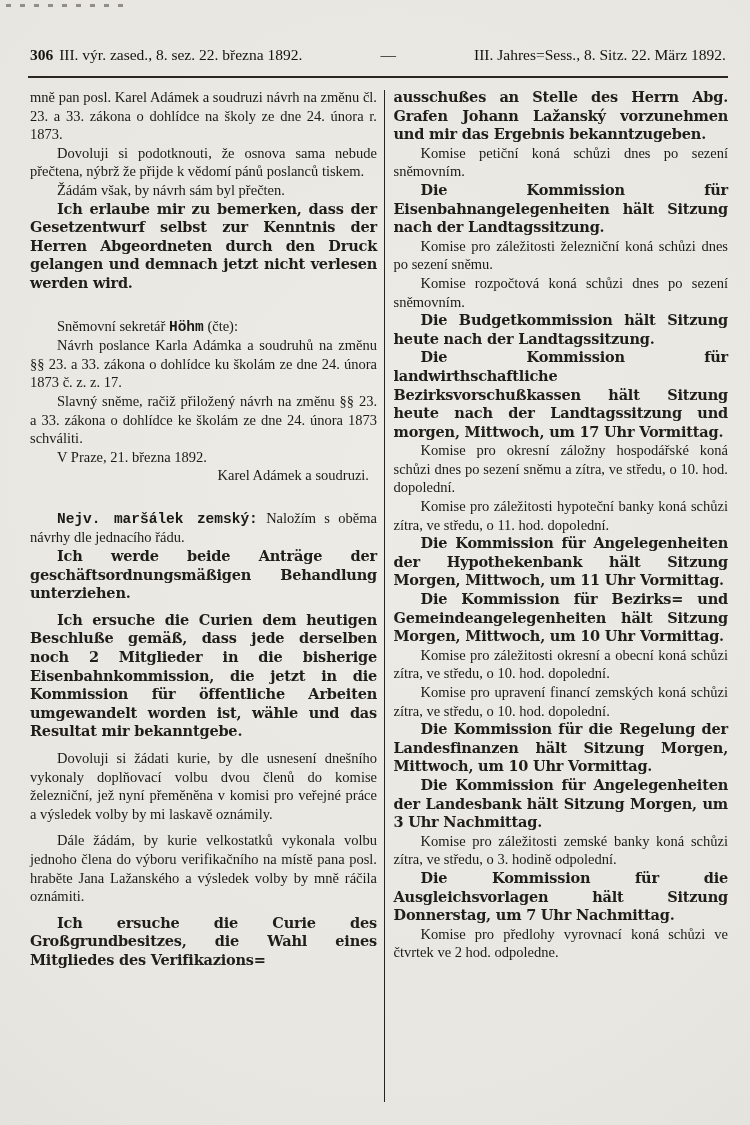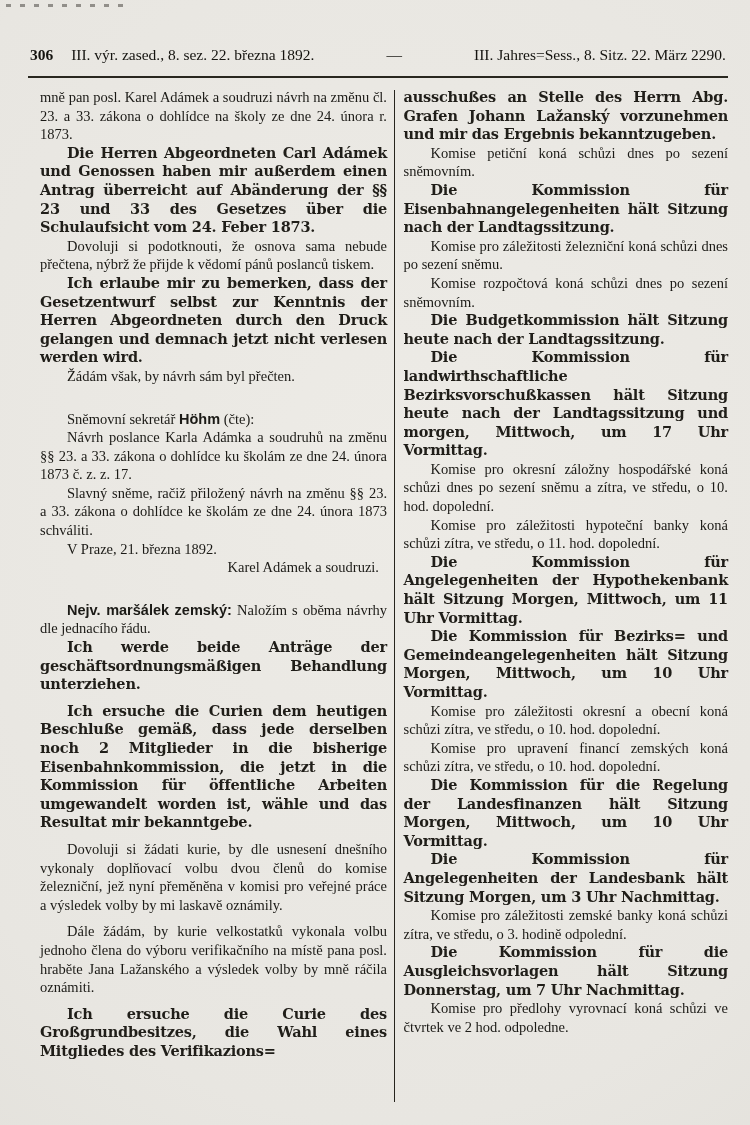--- a/index.html
+++ b/index.html
@@ -16,28 +16,28 @@
   .scan-specks{
     position:absolute;top:4px;left:6px;width:120px;height:3px;
     background:repeating-linear-gradient(90deg,#4a4742 0 5px,transparent 5px 14px);
     opacity:.55;
   }
   .header{
     position:absolute;top:46px;left:30px;right:24px;
     display:flex;align-items:baseline;justify-content:space-between;
     font-size:15.5px;white-space:nowrap;color:#14130f;
   }
-  .pgnum{font-weight:bold;margin-right:14px;}
+  .pgnum{font-weight:bold;margin-right:2px;}
   .hdash{padding:0 6px;}
   .header-rule{
     position:absolute;top:76px;left:28px;right:22px;height:2px;
     background:#29271f;
   }
   .columns{
-    position:absolute;top:88px;left:40px;right:22px;
+    position:absolute;top:88px;left:30px;right:22px;
     display:flex;align-items:stretch;
   }
   .col{flex:0 0 auto;}
   .col-left{width:347px;}
   .col-right{flex:1 1 auto;}
   .col-divider{
     width:2px;background:#26241d;margin:2px 9px 0 7px;
     min-height:1012px;
   }
   .para{
@@ -45,46 +45,45 @@
     color:#1b1a16;
   }
   .antiqua{font-family:"Liberation Serif",serif;}
   .fraktur{font-family:"DejaVu Serif",serif;font-weight:bold;letter-spacing:-0.2px;color:#201e19;}
   .indent{text-indent:27px;}
   .gap-sm{margin-top:8px;}
   .gap-md{}
   .gap-lg{margin-top:24px;}
   .align-right{text-align:right;text-indent:0;padding-right:8px;}
   .noj{text-align:left;}
-  .lead-bold{font-family:Liberation Sans, sans-serif;font-weight:bold;letter-spacing:0;}
+  .lead-bold{font-family:Liberation Mono, monospace;font-weight:bold;letter-spacing:0;}
 </style>
 </head>
 <body>
 
 <div class="page">
   <div class="scan-specks"></div>
 
   <div class="header">
     <span>
       <span class="pgnum">306</span>
       <span>III. výr. zased., 8. sez. 22. března 1892.</span>
     </span>
     <span class="hdash">—</span>
-    <span>III. Jahres=Sess., 8. Sitz. 22. März 2290.</span>
+    <span>III. Jahres=Sess., 8. Sitz. 22. März 1892.</span>
   </div>
 
   <div class="header-rule"></div>
 
   <div class="columns">
     <div class="col col-left" id="col-left">
         <p class="para antiqua"><span>mně pan posl. Karel Adámek a soudruzi návrh na změnu čl. 23. a 33. zákona o dohlídce na školy ze dne 24. února r. 1873.</span></p>
-        <p class="para fraktur indent"><span>Die Herren Abgeordneten Carl Adámek und Genossen haben mir außerdem einen Antrag überreicht auf Abänderung der §§ 23 und 33 des Gesetzes über die Schulaufsicht vom 24. Feber 1873.</span></p>
         <p class="para antiqua indent"><span>Dovoluji si podotknouti, že osnova sama nebude přečtena, nýbrž že přijde k vědomí pánů poslanců tiskem.</span></p>
+        <p class="para antiqua indent"><span>Žádám však, by návrh sám byl přečten.</span></p>
         <p class="para fraktur indent"><span>Ich erlaube mir zu bemerken, dass der Gesetzentwurf selbst zur Kenntnis der Herren Abgeordneten durch den Druck gelangen und demnach jetzt nicht verlesen werden wird.</span></p>
-        <p class="para antiqua indent"><span>Žádám však, by návrh sám byl přečten.</span></p>
         <p class="para antiqua indent gap-lg"><span>Sněmovní sekretář </span><span class="lead-bold">Höhm</span><span> (čte):</span></p>
         <p class="para antiqua indent"><span>Návrh poslance Karla Adámka a soudruhů na změnu §§ 23. a 33. zákona o dohlídce ku školám ze dne 24. února 1873 č. z. z. 17.</span></p>
         <p class="para antiqua indent"><span>Slavný sněme, račiž přiložený návrh na změnu §§ 23. a 33. zákona o dohlídce ke školám ze dne 24. února 1873 schváliti.</span></p>
         <p class="para antiqua indent noj"><span>V Praze, 21. března 1892.</span></p>
         <p class="para antiqua align-right"><span>Karel Adámek a soudruzi.</span></p>
         <p class="para antiqua indent gap-lg"><span class="lead-bold">Nejv. maršálek zemský:</span><span> Naložím s oběma návrhy dle jednacího řádu.</span></p>
         <p class="para fraktur indent"><span>Ich werde beide Anträge der geschäftsordnungsmäßigen Behandlung unterziehen.</span></p>
         <p class="para fraktur indent gap-sm"><span>Ich ersuche die Curien dem heutigen Beschluße gemäß, dass jede derselben noch 2 Mitglieder in die bisherige Eisenbahnkommission, die jetzt in die Kommission für öffentliche Arbeiten umgewandelt worden ist, wähle und das Resultat mir bekanntgebe.</span></p>
         <p class="para antiqua indent gap-sm"><span>Dovoluji si žádati kurie, by dle usnesení dnešního vykonaly doplňovací volbu dvou členů do komise železniční, jež nyní přeměněna v komisi pro veřejné práce a výsledek volby by mi laskavě oznámily.</span></p>
         <p class="para antiqua indent gap-sm"><span>Dále žádám, by kurie velkostatků vykonala volbu jednoho člena do výboru verifikačního na místě pana posl. hraběte Jana Lažanského a výsledek volby by mně ráčila oznámiti.</span></p>

